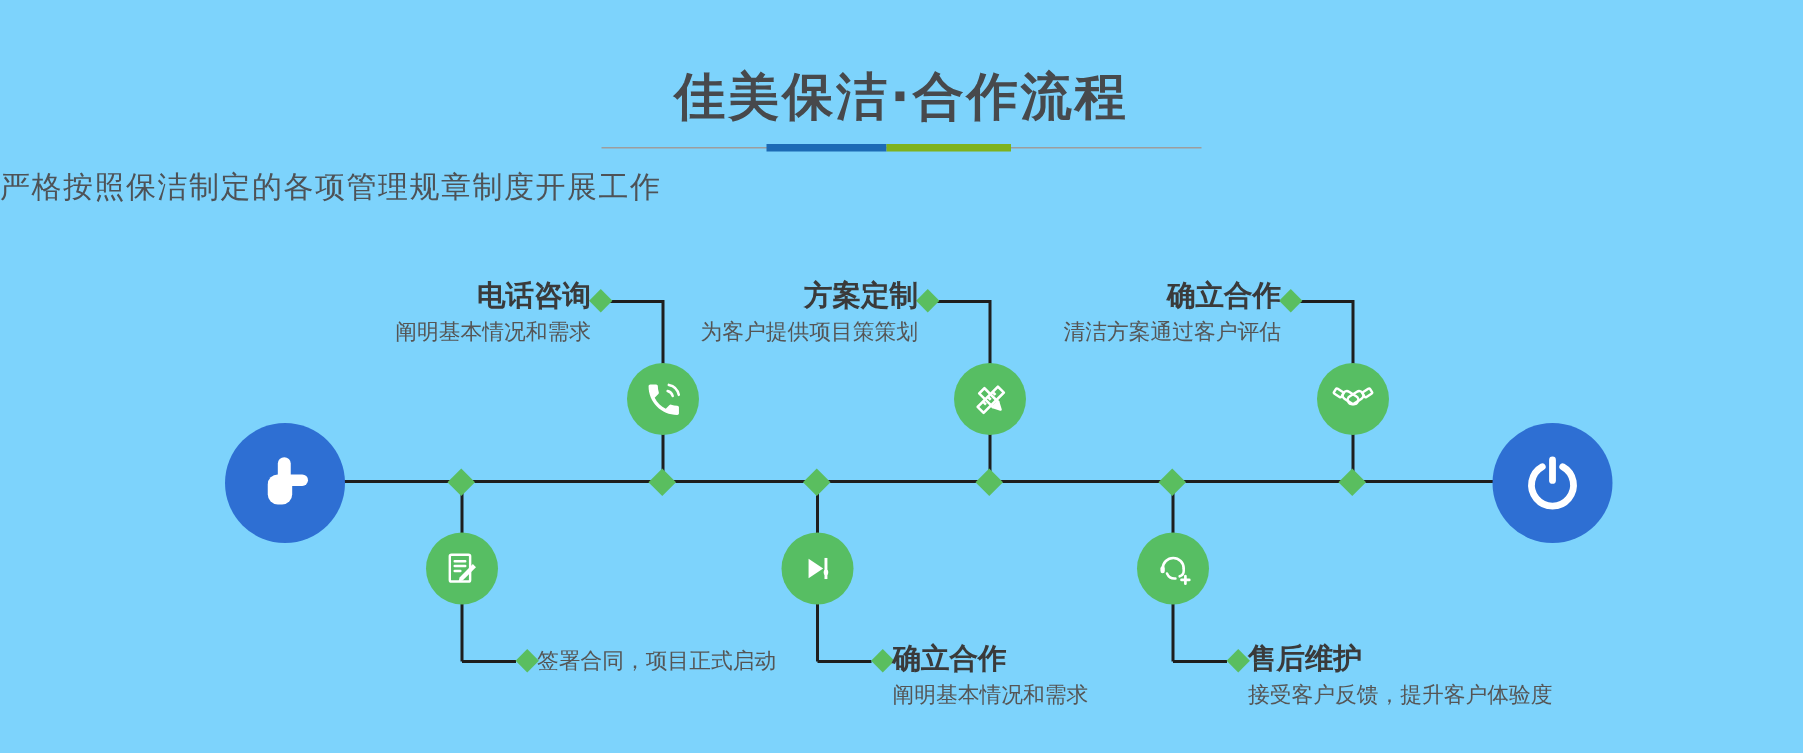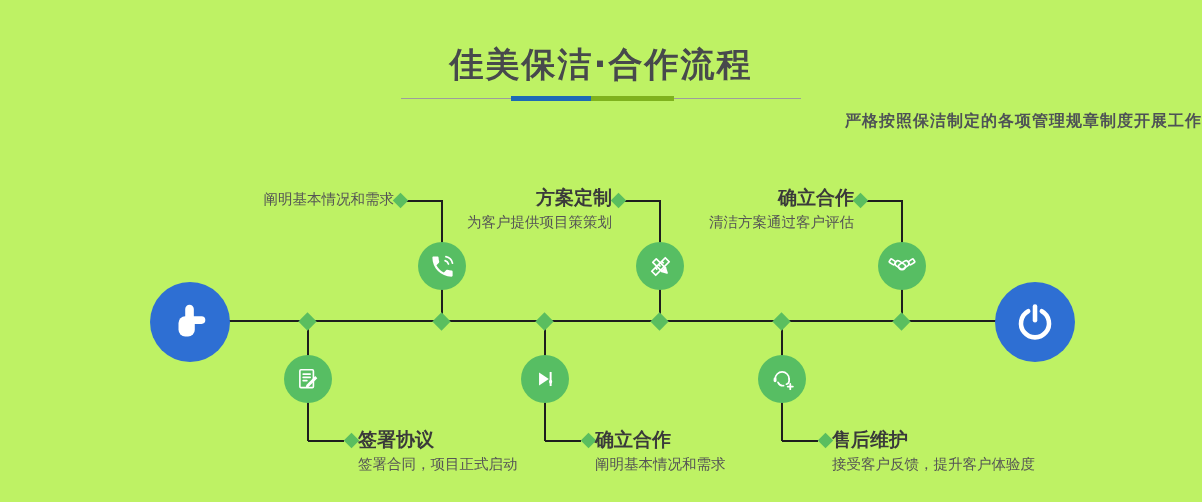--- a/index.html
+++ b/index.html
@@ -1,31 +1,31 @@
 <!DOCTYPE html>
 <html><head>
 <meta charset="utf-8">
 <style>
   html,body{margin:0;padding:0;background:#fff;}
   .canvas{
-    position:relative;width:1202px;height:502px;background:#bef264;
+    position:relative;width:1202px;height:502px;background:#7dd3fc;
     font-family:"DejaVu Sans","Liberation Sans",sans-serif;overflow:hidden;
   }
   
   .main-title{
     position:absolute;top:42px;left:0;width:100%;text-align:center;
     font-size:34px;font-weight:700;color:#47494c;letter-spacing:2px;
   }
   .divider{position:absolute;top:96px;left:50%;transform:translateX(-50%);width:400px;height:5px;}
   .divider .thin{position:absolute;top:2px;left:0;width:100%;height:1px;background:#9d9d9d;}
   .divider .seg-blue{position:absolute;top:0;left:110px;width:80px;height:5px;background:#1c6ab5;}
   .divider .seg-green{position:absolute;top:0;left:190px;width:83px;height:5px;background:#7fb21d;}
   .sub-title{
-    position:absolute;top:111px;left:0;width:100%;text-align:right;
-    font-size:16px;color:#4e5256;letter-spacing:1px;font-weight:bold;
+    position:absolute;top:111px;left:0;width:100%;text-align:left;
+    font-size:20px;color:#4e5256;letter-spacing:1px;
   }
   
   .tline{position:absolute;background:#1e1e1e;}
   .diamond{position:absolute;background:#5abe5f;transform:rotate(45deg);}
   .node-d{width:13px;height:13px;}
   .small-d{width:11px;height:11px;}
   .endpoint{
     position:absolute;width:80px;height:80px;border-radius:50%;background:#2e6fd3;
     display:flex;align-items:center;justify-content:center;
   }
@@ -157,33 +157,33 @@
       </g>
       <rect x="4.1" y="10.2" width="2.6" height="4.2" rx="1.3" fill="#fff"></rect>
       <g stroke="#fff" stroke-width="1.6" stroke-linecap="round">
         <line x1="16.6" y1="18.3" x2="21.2" y2="18.3"></line>
         <line x1="18.9" y1="16" x2="18.9" y2="20.6"></line>
       </g>
     </svg>
   </div>
 
   <div class="step-top" style="right:808px;">
+    <div class="step-title">电话咨询</div>
     <div class="step-desc">阐明基本情况和需求</div>
   </div>
   <div class="step-top" style="right:590px;">
     <div class="step-title">方案定制</div>
     <div class="step-desc">为客户提供项目策策划</div>
   </div>
   <div class="step-top" style="right:348px;margin-left:12px;">
     <div class="step-title">确立合作</div>
     <div class="step-desc">清洁方案通过客户评估</div>
   </div>
 
   <div class="step-bottom" style="left:358px;">
-    <div class="step-title">签署协议</div>
     <div class="step-desc">签署合同，项目正式启动</div>
   </div>
   <div class="step-bottom" style="left:595px;">
     <div class="step-title">确立合作</div>
     <div class="step-desc">阐明基本情况和需求</div>
   </div>
   <div class="step-bottom" style="left:832px;">
     <div class="step-title">售后维护</div>
     <div class="step-desc">接受客户反馈，提升客户体验度</div>
   </div>

